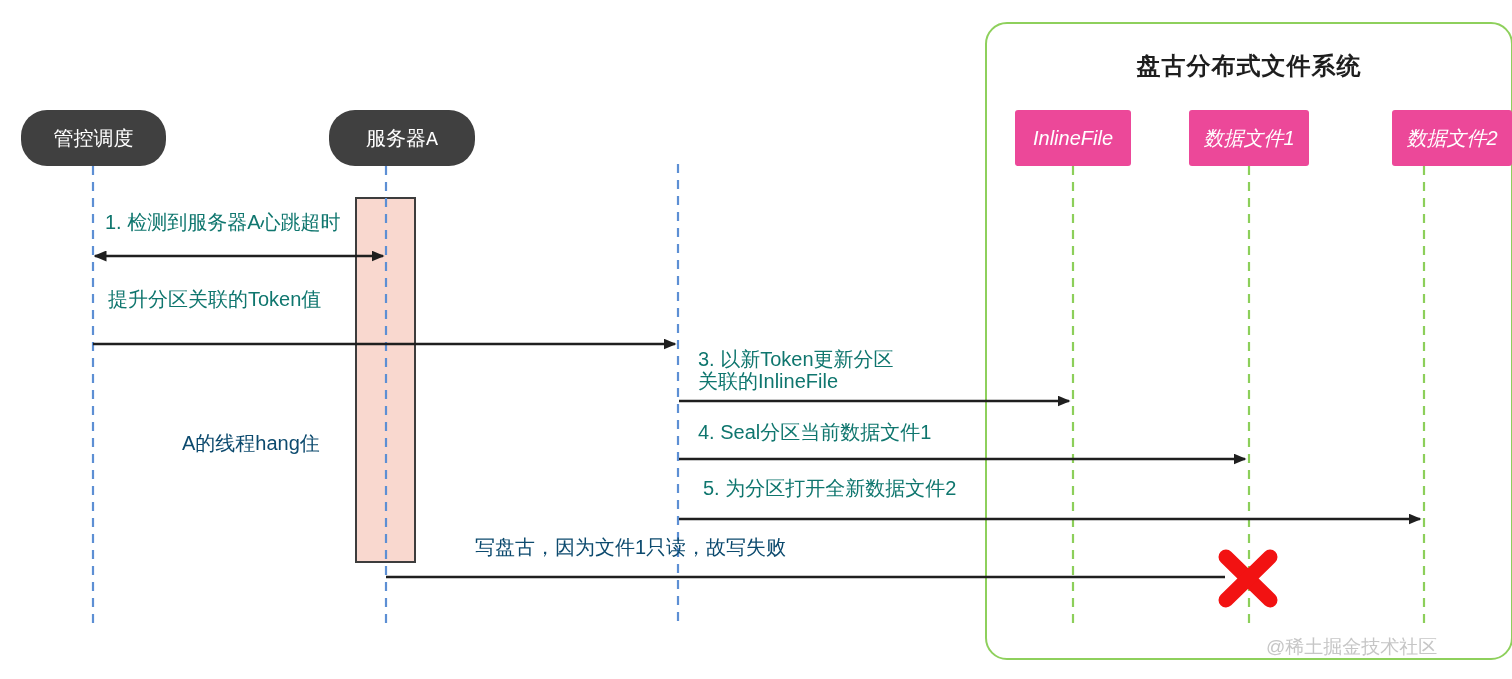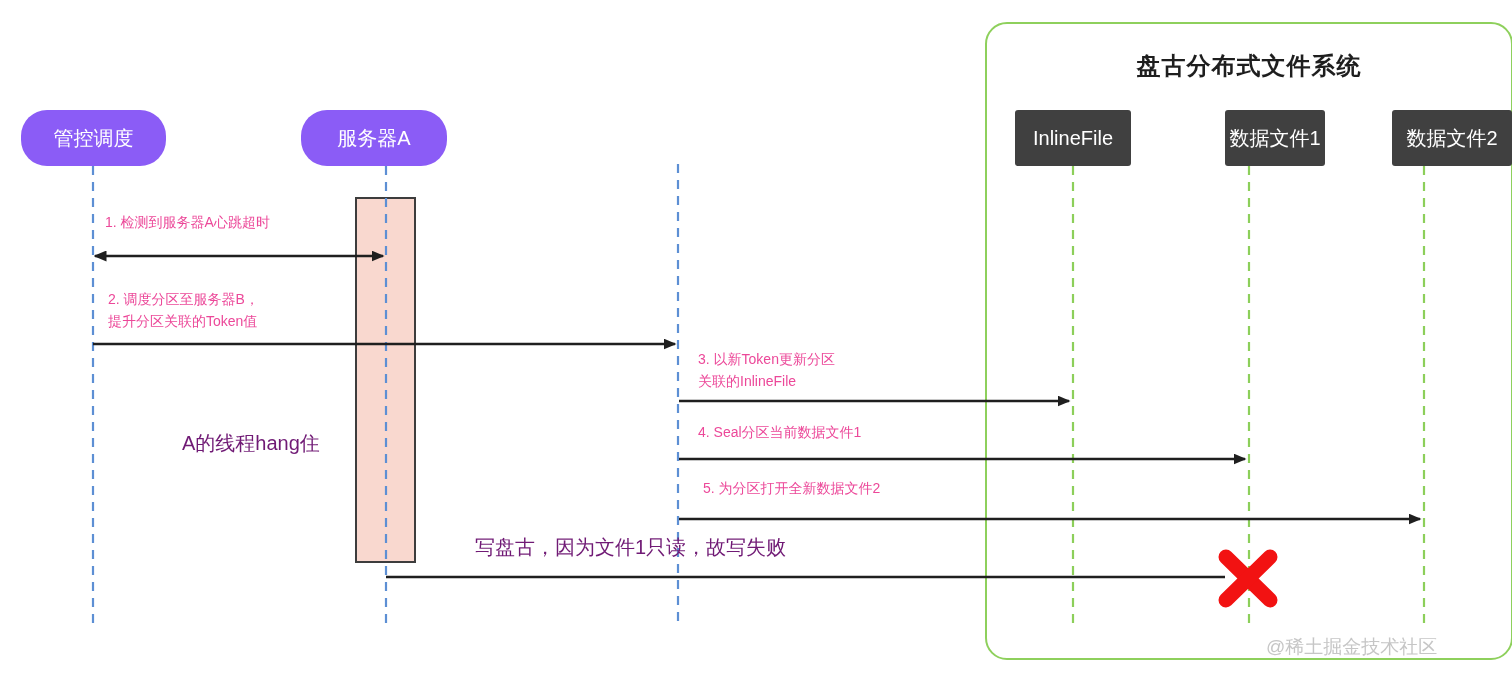--- a/index.html
+++ b/index.html
@@ -43,39 +43,40 @@
     height: 56px;
     display: flex;
     align-items: center;
     justify-content: center;
     color: #ffffff;
     font-size: 20px;
     font-weight: 500;
     box-sizing: border-box;
   }
   .actor {
-    background: #8b5cf6;
+    background: #404040;
     border-radius: 26px;
   }
   .obj {
-    background: #404040;
+    background: #ec4899;
     border-radius: 3px;
+    font-style: italic;
   }
 
   
   .msg {
-    font-size: 14px;
+    font-size: 20px;
     line-height: 22px;
-    color: #ec4899;
+    color: #0f766e;
     white-space: nowrap;
   }
   .note {
     font-size: 20px;
     line-height: 23px;
-    color: #701a75;
+    color: #0c4a6e;
     white-space: nowrap;
   }
   .watermark {
     font-size: 19px;
     color: #c6c6c6;
     white-space: nowrap;
   }
   svg.gfx { left: 0; top: 0; }
 </style>
 </head>
@@ -113,39 +114,38 @@
 
     <g stroke="#f21212" stroke-width="15" stroke-linecap="round">
       <line x1="1213" y1="557" x2="1257" y2="600"></line>
       <line x1="1257" y1="557" x2="1213" y2="600"></line>
     </g>
   </svg>
 
   <div class="abs actor" style="left:8px; width:145px;">
     <span>管控调度</span>
   </div>
-  <div class="abs actor" style="left:288px; width:146px;">
+  <div class="abs actor" style="left:316px; width:146px;font-family:Liberation Mono, monospace;">
     <span>服务器A</span>
   </div>
 
   <div class="abs obj" style="left:1002px; width:116px;">
     <span>InlineFile</span>
   </div>
-  <div class="abs obj" style="left:1212px; width:100px;">
+  <div class="abs obj" style="left:1176px; width:120px;">
     <span>数据文件1</span>
   </div>
   <div class="abs obj" style="left:1379px; width:120px;">
     <span>数据文件2</span>
   </div>
 
   <div class="abs msg" style="left:92px; top:211px;">
     <div>1. 检测到服务器A心跳超时</div>
   </div>
   <div class="abs msg" style="left:95px; top:288px;">
-    <div>2. 调度分区至服务器B，</div>
     <div>提升分区关联的Token值</div>
   </div>
   <div class="abs msg" style="left:685px; top:348px;">
     <div>3. 以新Token更新分区</div>
     <div>关联的InlineFile</div>
   </div>
   <div class="abs msg" style="left:685px; top:421px;">
     <div>4. Seal分区当前数据文件1</div>
   </div>
   <div class="abs msg" style="left:690px; top:477px;">

